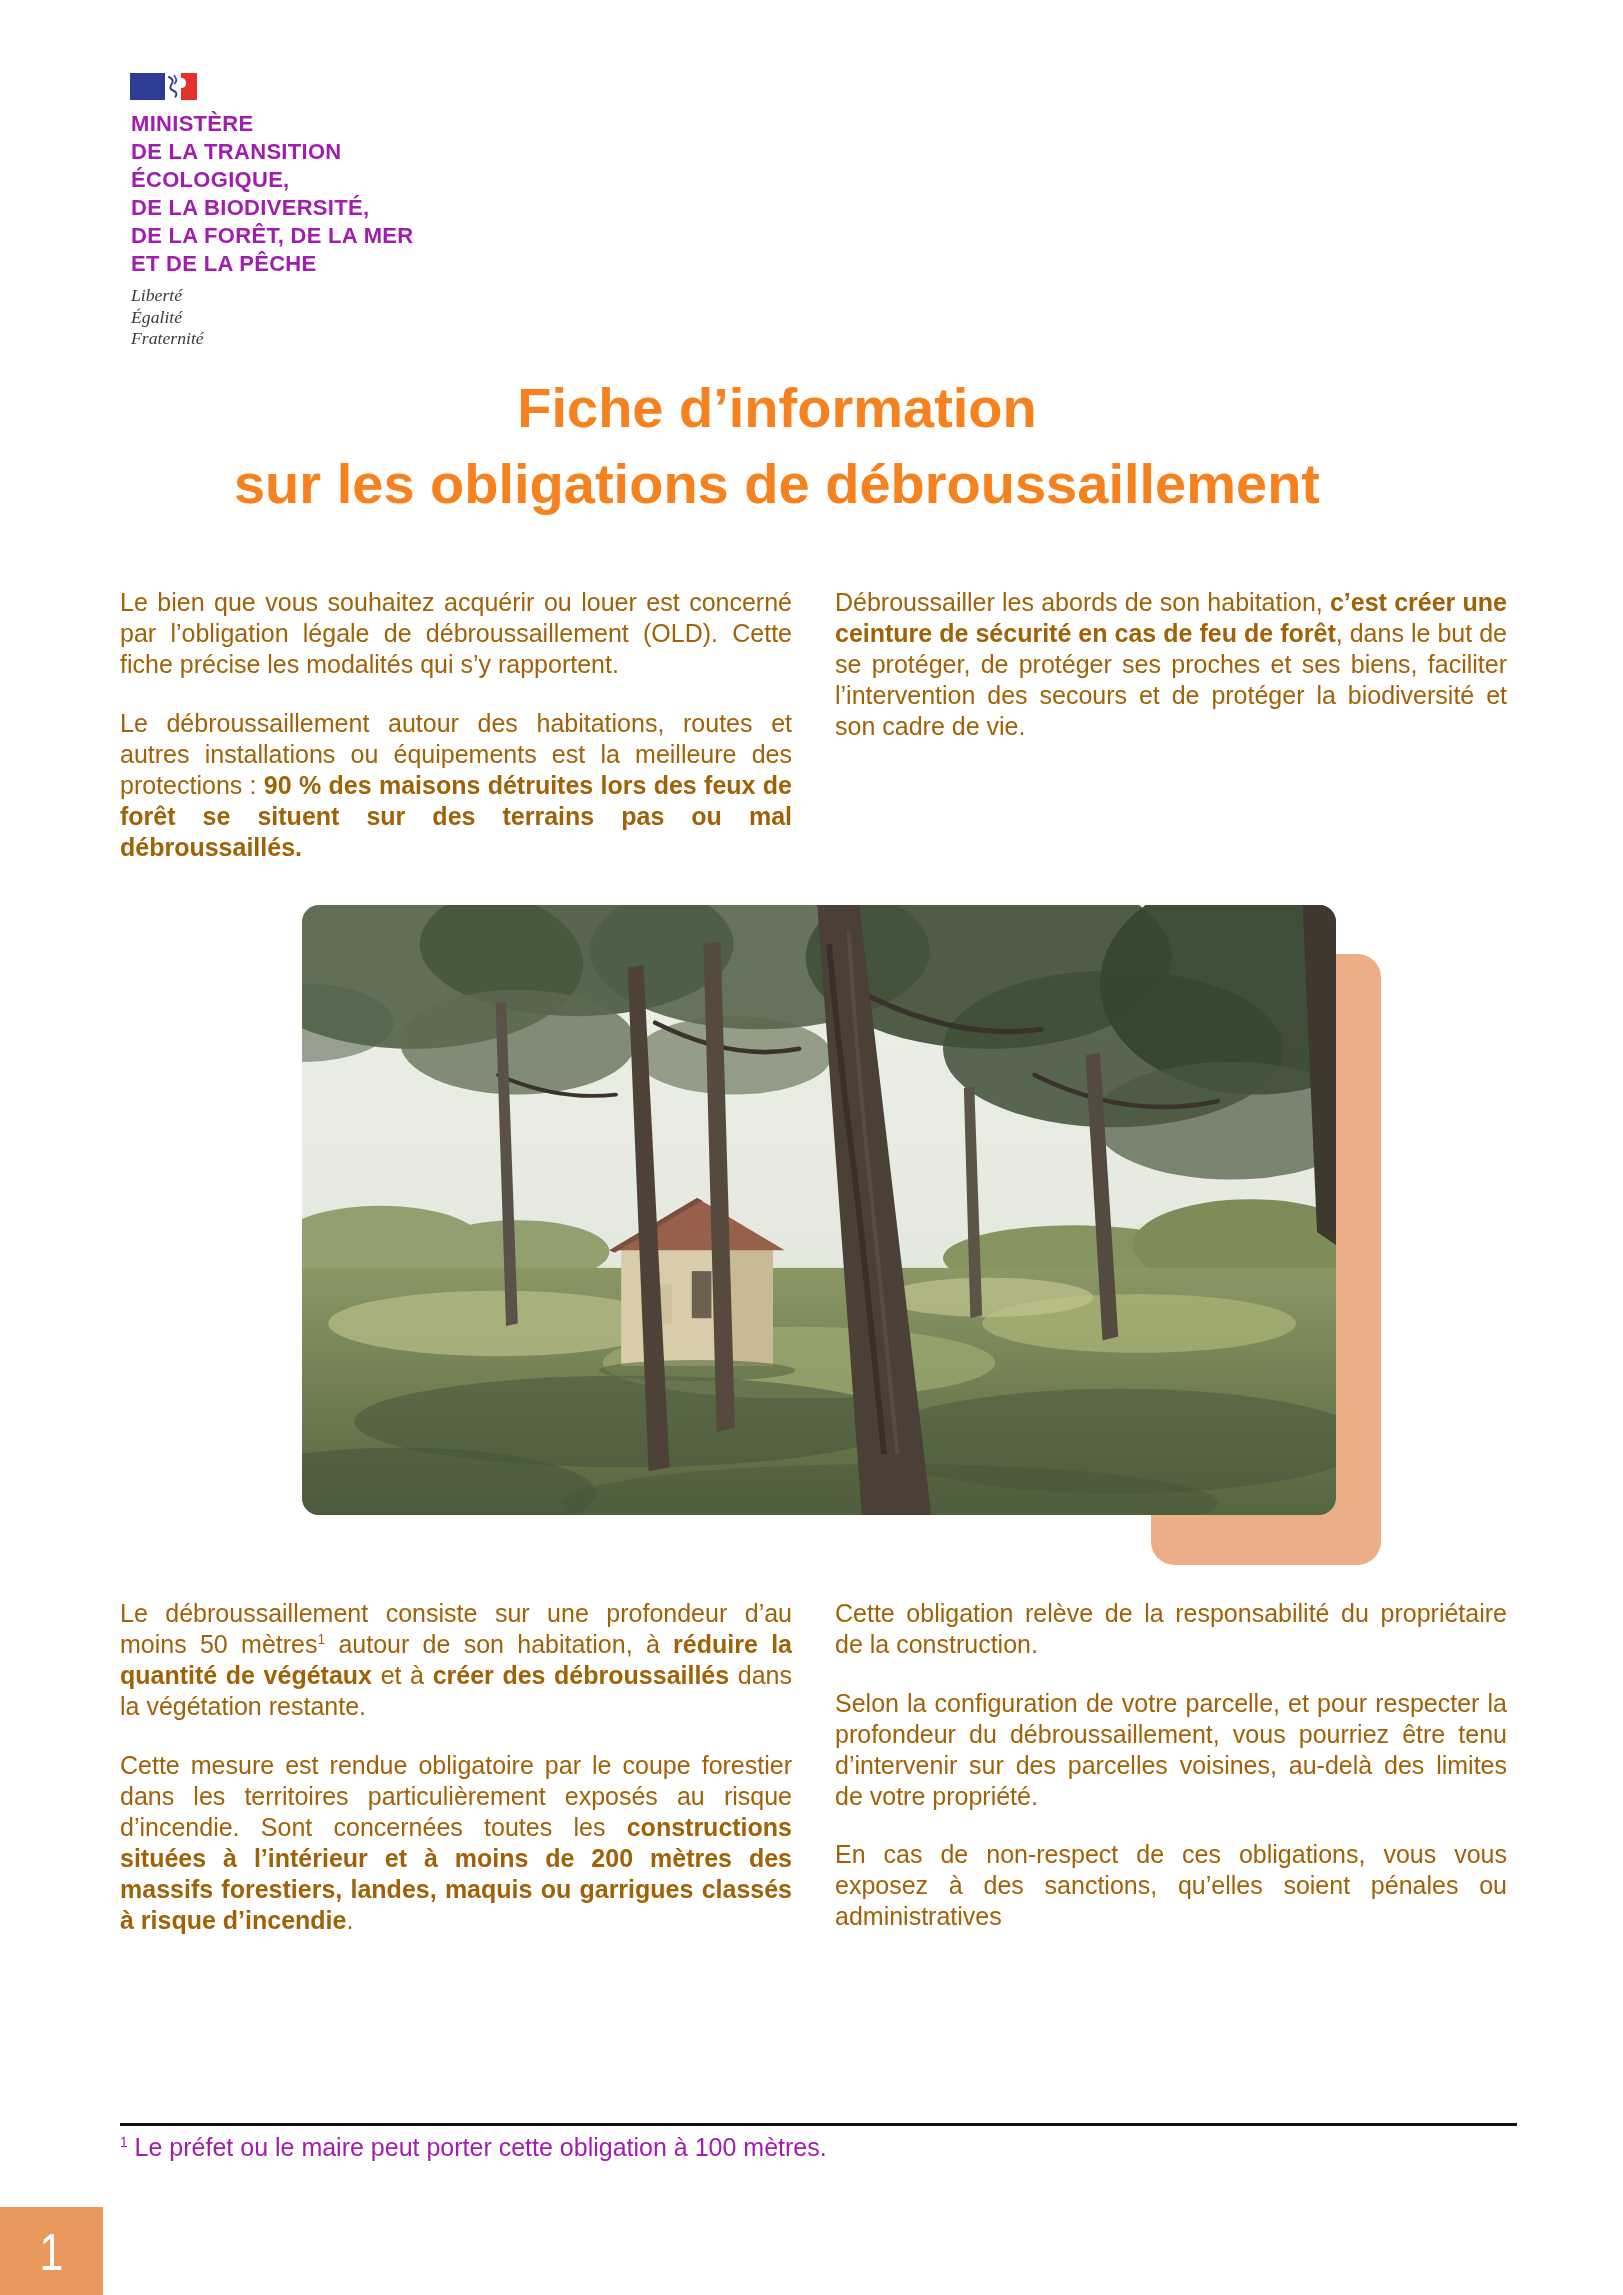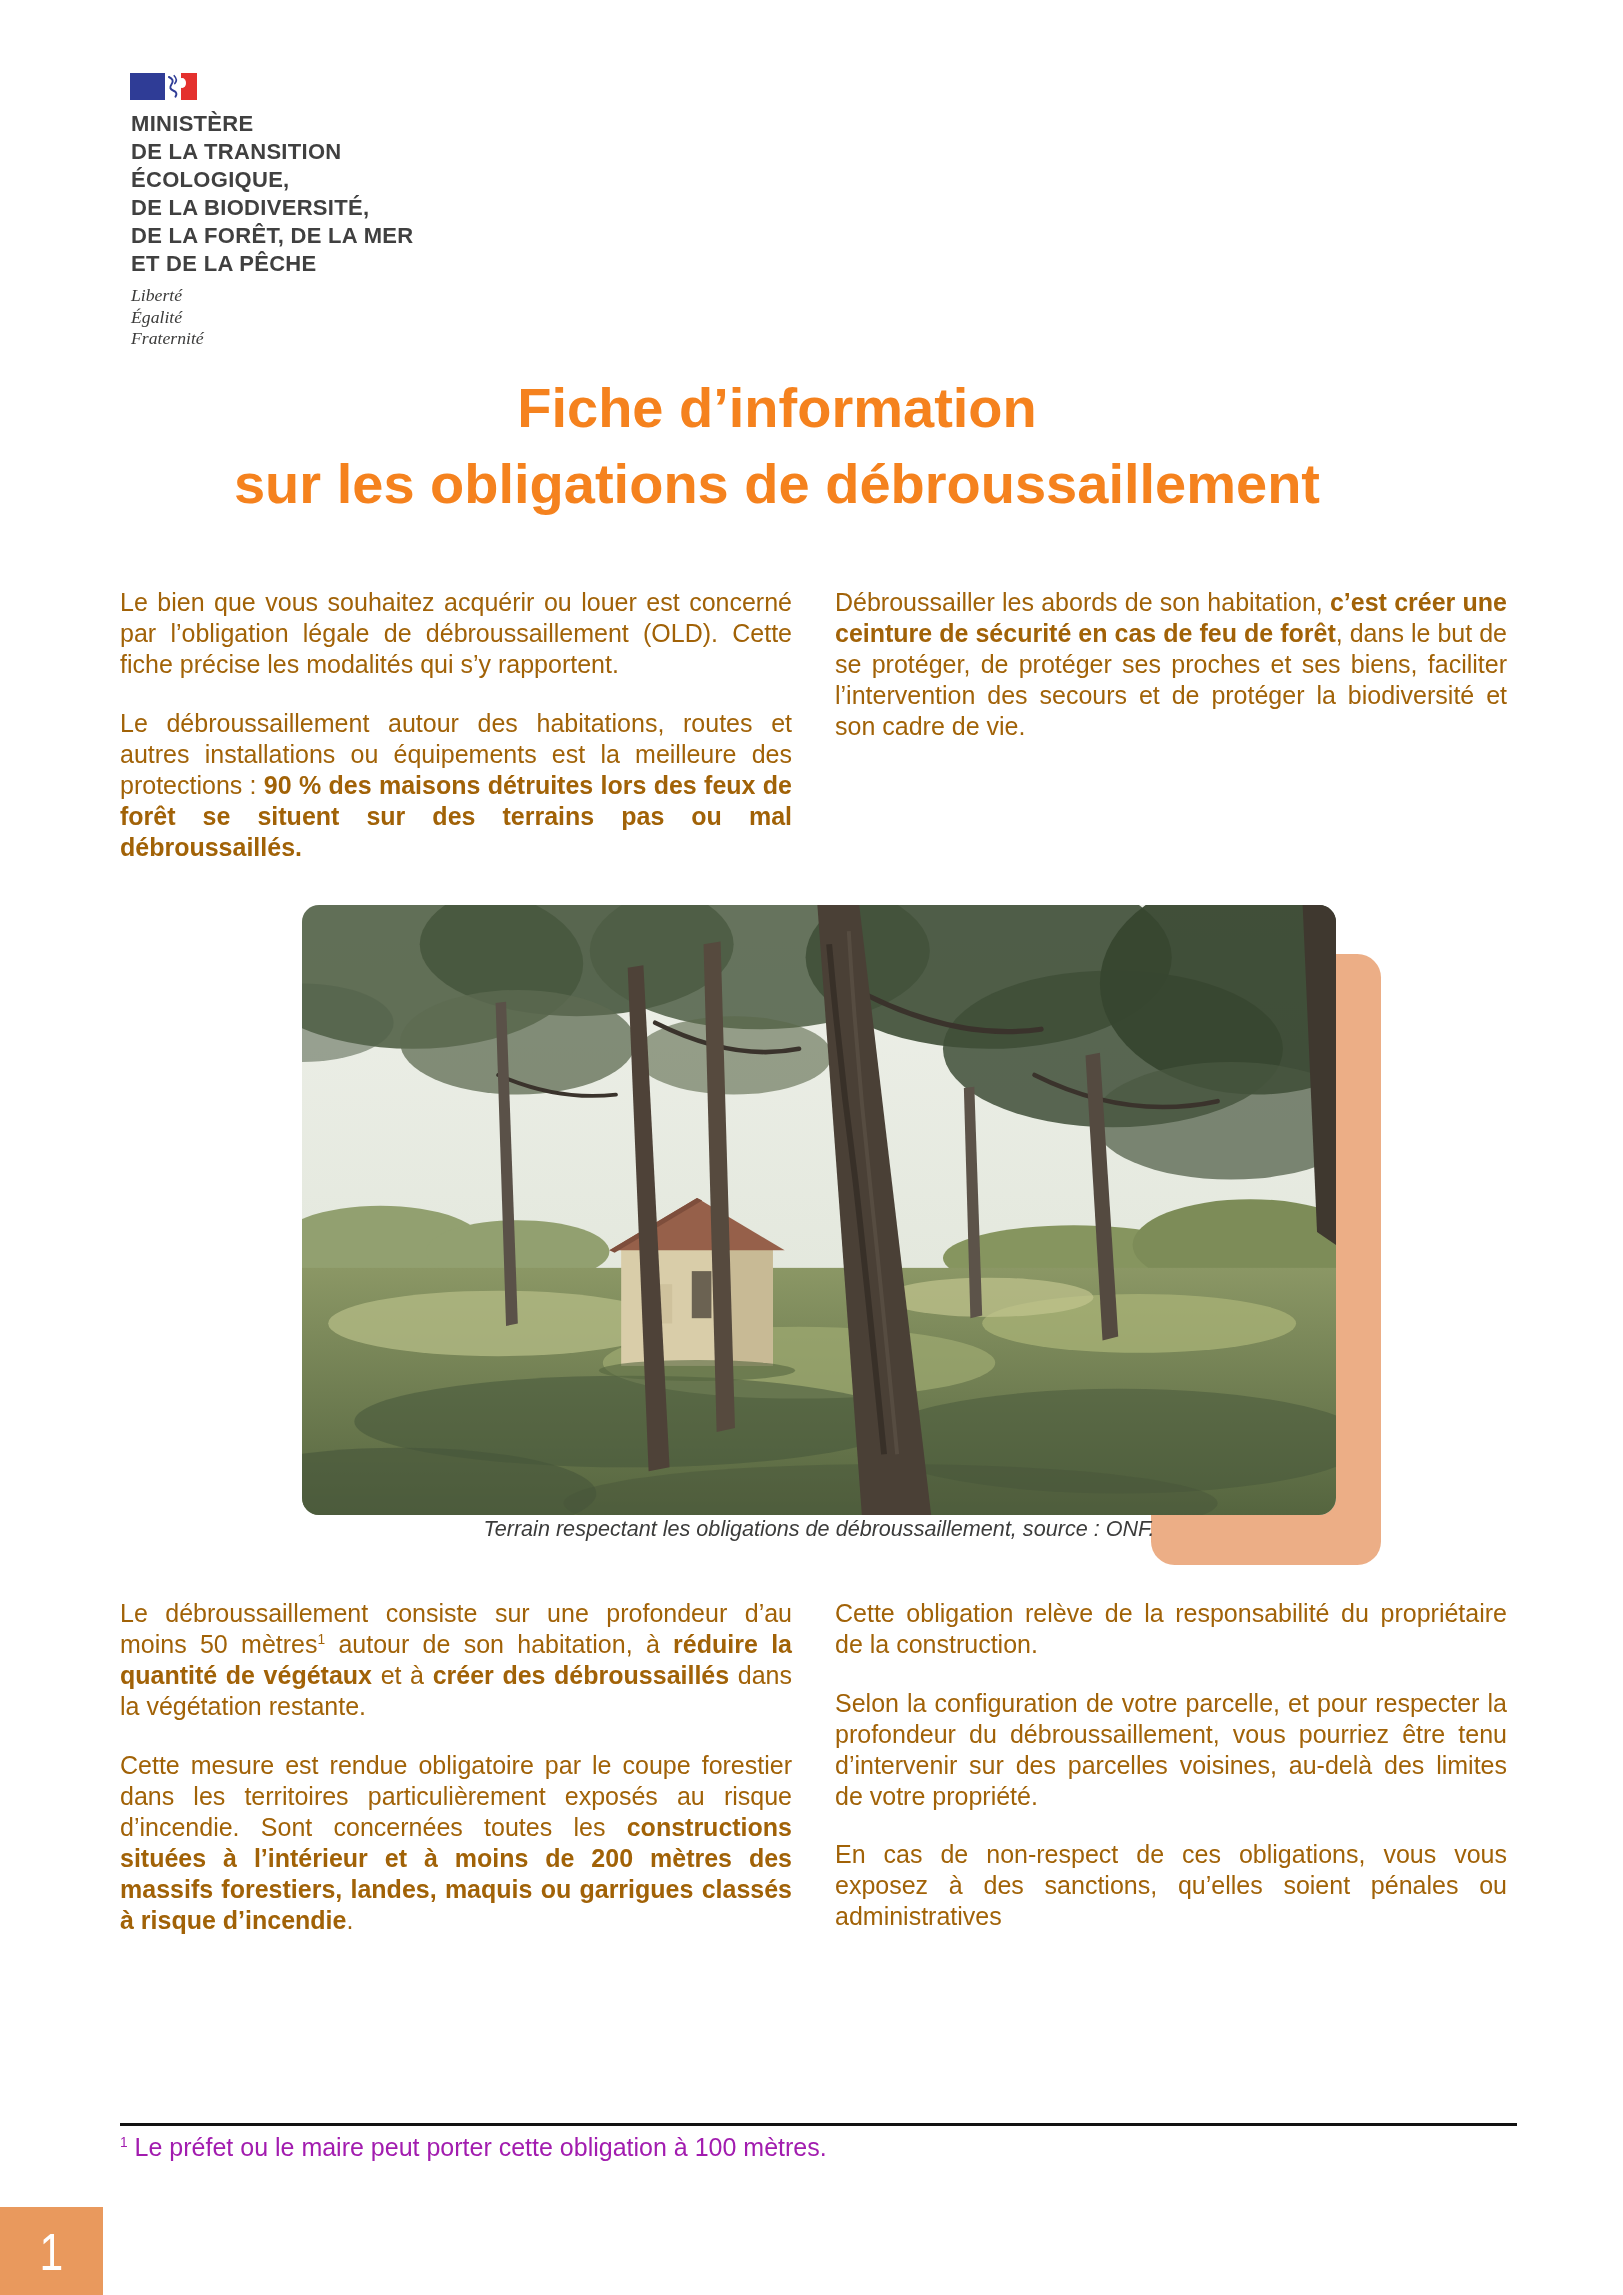--- a/index.html
+++ b/index.html
@@ -10,21 +10,21 @@
     overflow:hidden;
     font-family:"Liberation Sans", sans-serif;
   }
   
   .flag{position:absolute;left:130px;top:73px;width:67px;height:27px;display:flex;}
   .flag-blue{width:35px;height:27px;background:#2F3C96;}
   .flag-mid{width:16.4px;height:27px;background:#ffffff;}
   .flag-red{position:relative;width:15.7px;height:27px;background:#E4312E;}
   .flag-red .notch{position:absolute;left:-3.3px;top:4.6px;width:7.9px;height:10.5px;background:#ffffff;border-radius:50%;}
   .ministry{position:absolute;left:131px;top:110px;
-    font-weight:700;font-size:22px;line-height:28px;color:#404040;letter-spacing:0.3px;}
+    font-weight:700;font-size:22px;line-height:28px;color:#a21caf;letter-spacing:0.3px;}
   .motto{position:absolute;left:131px;top:285px;
     font-family:"Liberation Serif", serif;font-style:italic;
     font-size:17.7px;line-height:21.6px;color:#3B3B3A;}
   
   .doc-title{position:absolute;left:0;top:370px;width:1554px;
     text-align:center;font-weight:700;color:#F5821E;
     font-size:56px;line-height:76px;}
   
   .col{position:absolute;width:672px;font-size:25px;line-height:31px;color:#a16207;
     text-align:justify;}
@@ -170,21 +170,20 @@
         <polygon points="1012,280 1028,278 1040,628 1022,632" fill="#5c5349"></polygon>
         <polygon points="1198,230 1220,226 1248,660 1224,666" fill="#544a40"></polygon>
         <polygon points="1530,0 1581,0 1581,520 1552,500" fill="#3f382f"></polygon>
 
         <polygon points="788,0 852,0 962,933 856,933" fill="#4a4036"></polygon>
         <path d="M806 60 q16 180 40 360 q18 160 44 420" stroke="#332c26" stroke-width="9" fill="none" opacity=".8"></path>
         <path d="M836 40 q12 200 34 400 q16 150 40 400" stroke="#5b5146" stroke-width="6" fill="none" opacity=".7"></path>
       </g>
     </svg>
   </div>
-  <div class="caption">Terrain respectant les obligations de débroussaillement, source : ONF.</div>
 
   <div class="col col-left sec2">
     <p class="para"><span>Le débroussaillement consiste sur une profondeur d’au moins 50 mètres</span><sup>1</sup><span> autour de son habitation, à </span><span class="b">réduire la quantité de végétaux</span><span> et à </span><span class="b">créer des débroussaillés</span><span> dans la végétation restante.</span></p>
     <p class="para"><span>Cette mesure est rendue obligatoire par le coupe forestier dans les territoires particulièrement exposés au risque d’incendie. Sont concernées toutes les </span><span class="b">constructions situées à l’intérieur et à moins de 200 mètres des massifs forestiers, landes, maquis ou garrigues classés à risque d’incendie</span><span>.</span></p>
   </div>
   <div class="col col-right sec2">
     <p class="para"><span>Cette obligation relève de la responsabilité du propriétaire de la construction.</span></p>
     <p class="para"><span>Selon la configuration de votre parcelle, et pour respecter la profondeur du débroussaillement, vous pourriez être tenu d’intervenir sur des parcelles voisines, au-delà des limites de votre propriété.</span></p>
     <p class="para"><span>En cas de non-respect de ces obligations, vous vous exposez à des sanctions, qu’elles soient pénales ou administratives</span></p>
   </div>

